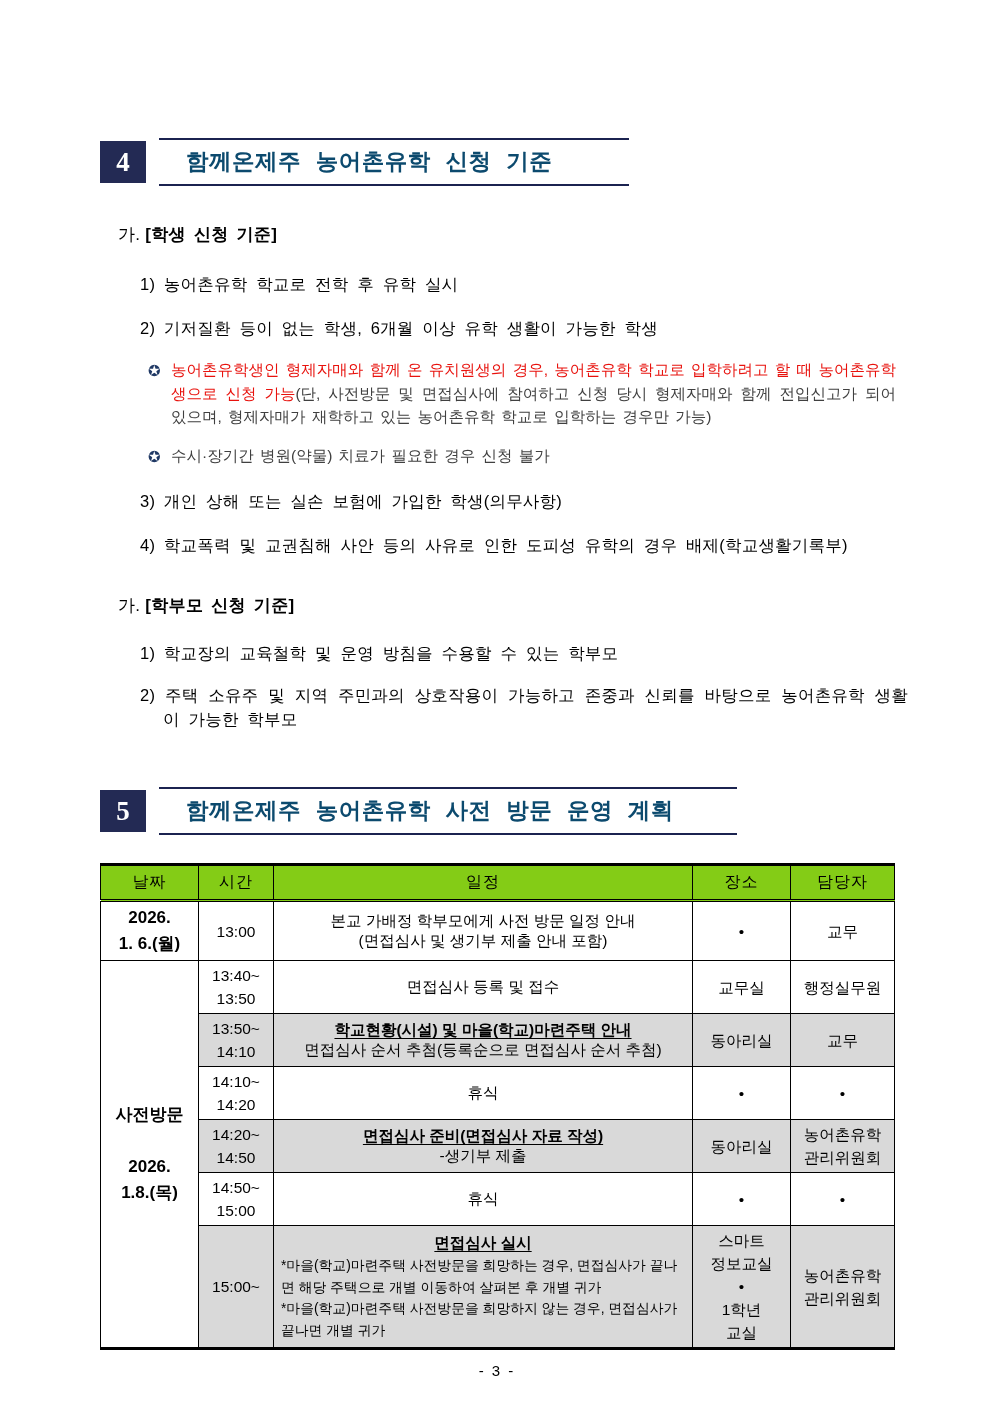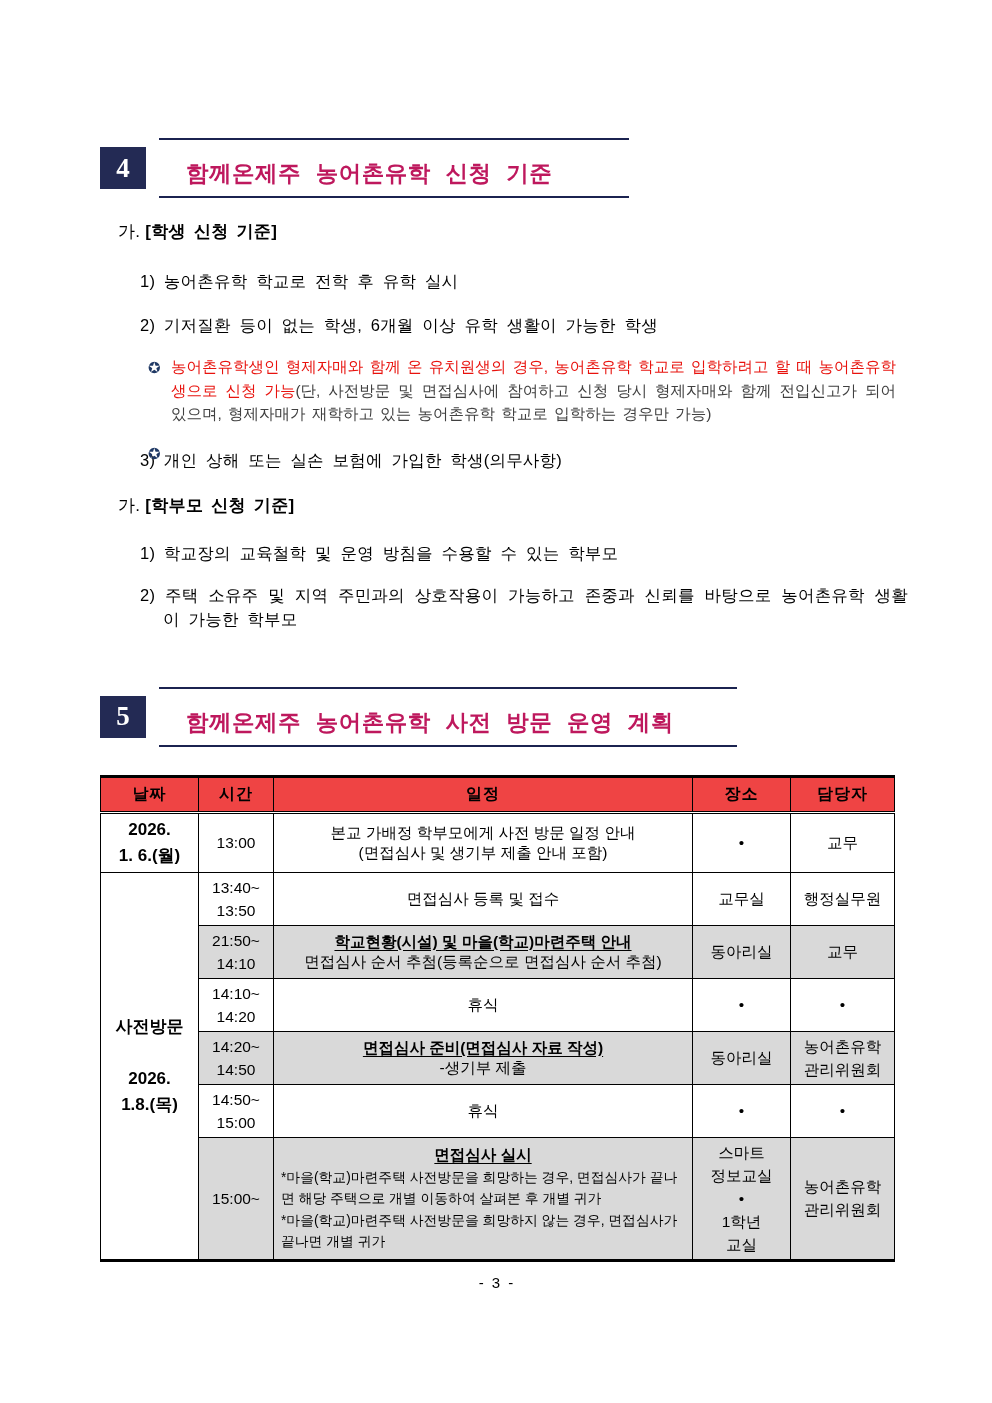--- a/index.html
+++ b/index.html
@@ -18,29 +18,29 @@
   .section-badge {
     width:46px; height:42px; background:#232a54; color:#fff;
     font-family:"Liberation Serif","DejaVu Serif",serif;
     font-size:27px; font-weight:bold;
     display:flex; align-items:center; justify-content:center;
     flex:0 0 auto;
   }
   .section-title-box {
     margin-left:13px;
     border-top:2.5px solid #1b2350; border-bottom:2.5px solid #1b2350;
-    padding:18px 0 7px 27px;
-    font-size:22.5px; font-weight:bold; color:#be185d;
+    padding:6px 0 7px 27px;
+    font-size:22.5px; font-weight:bold; color:#0c4a6e;
     letter-spacing:0.5px; word-spacing:8px; white-space:nowrap;
   }
   .w4 { width:470px; }
   .w5 { width:578px; }
 
   
-  .sub-heading { margin-left:18px; margin-top:22px; font-size:17px; color:#000; letter-spacing:0.3px; word-spacing:3px; }
+  .sub-heading { margin-left:18px; margin-top:37px; font-size:17px; color:#000; letter-spacing:0.3px; word-spacing:3px; }
   .sub-heading .bold { font-weight:bold; margin-left:5px; }
   .num-item {
     margin-left:40px; font-size:16.5px; color:#000;
     word-spacing:4px; letter-spacing:0.2px; line-height:24px;
   }
   .num-item.hang { padding-left:23px; text-indent:-23px; word-break:break-all; width:768px; text-align:justify; }
   .mt-a { margin-top:26px; } .mt-b { margin-top:20px; } .mt-c { margin-top:22px; } .mt-d { margin-top:24px; } .mt-e { margin-top:18px; }
 
   .note-block {
     position:relative; margin-left:48px; margin-top:18px;
@@ -58,21 +58,21 @@
   
   table.schedule {
     margin-top:28px;
     border-collapse:collapse; table-layout:fixed; width:794px;
     border-left:1.5px solid #000; border-right:1.5px solid #000;
     border-top:3px solid #000; border-bottom:3px solid #000;
     font-size:15.5px; color:#000;
   }
   .schedule th, .schedule td { border:1px solid #000; text-align:center; vertical-align:middle; padding:3px 4px; }
   .schedule th {
-    background:#ef4444; font-size:16px; font-weight:bold;
+    background:#84cc16; font-size:16px; font-weight:normal;
     height:36px; border-bottom:3px double #000; letter-spacing:1px;
   }
   .pre { white-space:pre-line; }
   td.datecell { font-weight:bold; font-size:17px; line-height:26px; }
   td.timecell { font-size:15.5px; line-height:23px; }
   td.placecell, td.mgrcell { line-height:23px; }
   tr.shaded td.sh { background:#d9d9d9; }
   .sched-title { font-weight:bold; text-decoration:underline; text-underline-offset:3px; }
   .sched-sub { display:block; }
   td.schedcell { line-height:20px; }
@@ -108,24 +108,25 @@
   </div>
 
   <div class="num-item mt-a">1) 농어촌유학 학교로 전학 후 유학 실시</div>
   <div class="num-item mt-b">2) 기저질환 등이 없는 학생, 6개월 이상 유학 생활이 가능한 학생</div>
 
   <div class="note-block">
     <span class="bullet">✪</span><span class="red-text">농어촌유학생인 형제자매와 함께 온 유치원생의 경우, 농어촌유학 학교로 입학하려고 할 때 농어촌유학생으로 신청 가능</span><span class="blue-text">(단, 사전방문 및 면접심사에 참여하고 신청 당시 형제자매와 함께 전입신고가 되어 있으며, 형제자매가 재학하고 있는 농어촌유학 학교로 입학하는 경우만 가능)</span>
   </div>
 
   <div class="note-block note-single">
-    <span class="bullet">✪</span>
+    <span class="bullet">✪</span><span class="blue-text">수시·장기간 병원(약물) 치료가 필요한 경우 신청 불가</span>
   </div>
 
   <div class="num-item mt-c">3) 개인 상해 또는 실손 보험에 가입한 학생(의무사항)</div>
+  <div class="num-item mt-b">4) 학교폭력 및 교권침해 사안 등의 사유로 인한 도피성 유학의 경우 배제(학교생활기록부)</div>
 
   <div class="sub-heading">
     <span>가.</span><span class="bold">[학부모 신청 기준]</span>
   </div>
 
   <div class="num-item mt-d">1) 학교장의 교육철학 및 운영 방침을 수용할 수 있는 학부모</div>
   <div class="num-item hang mt-e">2) 주택 소유주 및 지역 주민과의 상호작용이 가능하고 존중과 신뢰를 바탕으로 농어촌유학 생활이 가능한 학부모</div>
 
   <div class="section-header sh5">
     <div class="section-badge">5</div>
@@ -164,21 +165,21 @@
 
 2026.
 1.8.(목)</td>
         <td class="timecell pre">13:40~
 13:50</td>
         <td class="schedcell">면접심사 등록 및 접수</td>
         <td class="placecell">교무실</td>
         <td class="mgrcell">행정실무원</td>
       </tr>
       <tr class="r3 shaded">
-        <td class="timecell pre sh">21:50~
+        <td class="timecell pre sh">13:50~
 14:10</td>
         <td class="schedcell sh">
           <span class="sched-title">학교현황(시설) 및 마을(학교)마련주택 안내</span>
           <span class="sched-sub">면접심사 순서 추첨(등록순으로 면접심사 순서 추첨)</span>
         </td>
         <td class="placecell sh">동아리실</td>
         <td class="mgrcell sh">교무</td>
       </tr>
       <tr class="r4">
         <td class="timecell pre">14:10~

